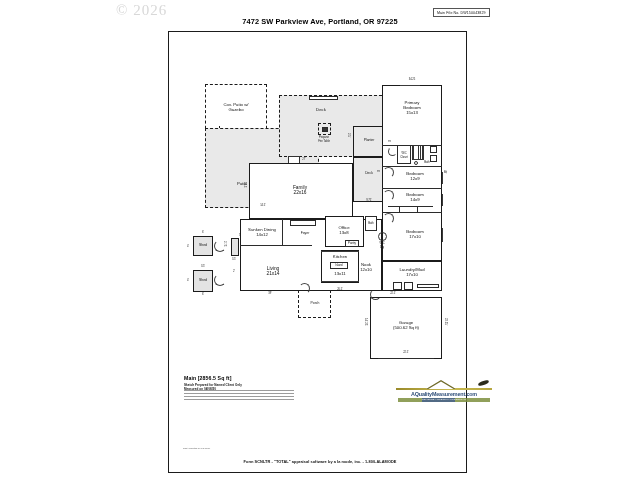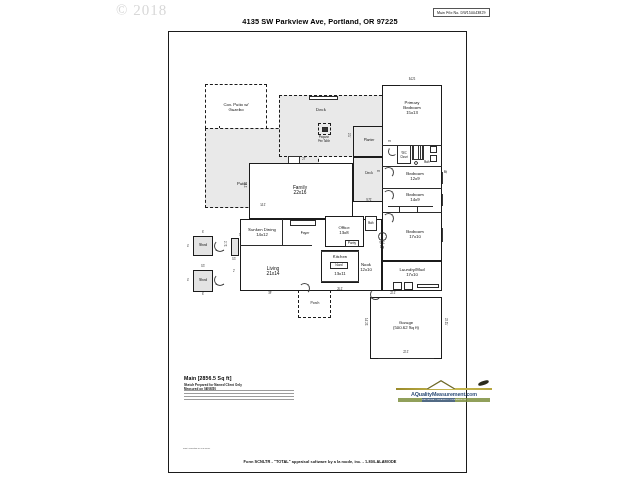--- a/index.html
+++ b/index.html
@@ -146,23 +146,23 @@
   .formline{
     position:absolute;left:0;top:459px;width:640px;text-align:center;
     font-size:3.9px;font-weight:bold;color:#111;letter-spacing:.05px;
   }
 </style>
 </head>
 <body>
 
 <div id="page">
 
-  <div class="watermark">© 2018</div>
-
-  <div class="addr">4135 SW Parkview Ave, Portland, OR 97225</div>
+  <div class="watermark">© 2026</div>
+
+  <div class="addr">7472 SW Parkview Ave, Portland, OR 97225</div>
   <div class="fileno">Main File No. DW150043829</div>
 
   <div class="frame"></div>
 
   <div class="dash" style="left:205px;top:84px;width:62px;height:50px;"></div>
   <div class="lbl" style="left:236px;top:103px;">Cov. Patio w/</div>
   <div class="lbl" style="left:236px;top:108px;">Gazebo</div>
 
   <div class="dash" style="left:219px;top:126px;width:99px;height:33px;border-top:none;"></div>
 

